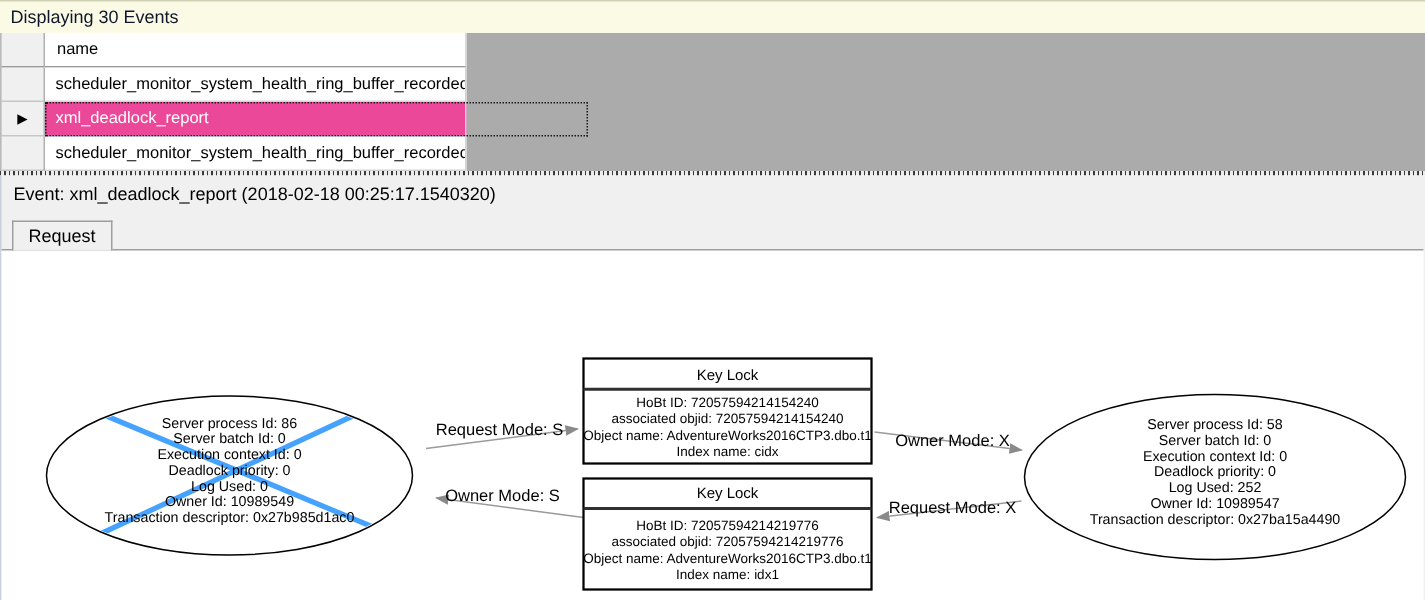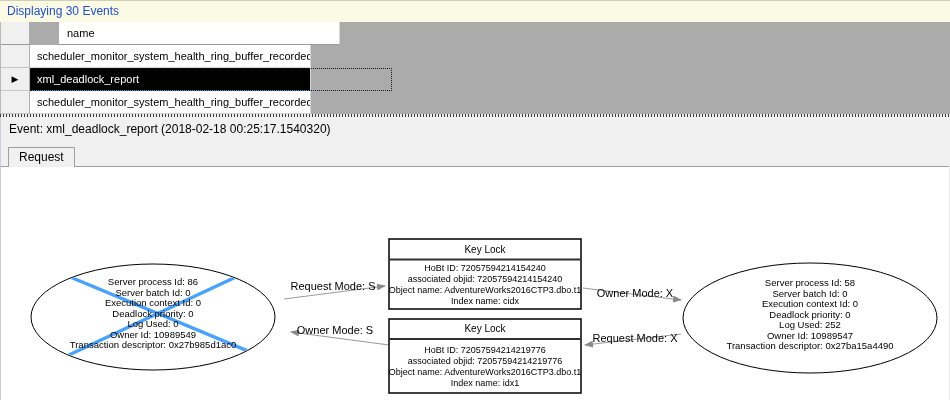--- a/index.html
+++ b/index.html
@@ -3,38 +3,38 @@
 <meta charset="utf-8">
 <style>
   * { box-sizing: border-box; margin: 0; padding: 0; }
   html, body { width: 950px; height: 400px; overflow: hidden; }
   body { font-family: "Liberation Sans", sans-serif; background: #fff; position: relative; }
 
   
   .yellow-bar {
     position: absolute; left: 0; top: 0; width: 950px; height: 34px;
     background: #FBFBE5; border-top: 1px solid #CFCFB4; border-bottom: 1px solid #E0DEB8;
-    font-size: 12px; line-height: 20px; padding-left: 7px; color: #1d4ed8;
+    font-size: 12px; line-height: 20px; padding-left: 7px; color: #0f172a;
   }
 
   
   .grid-area { position: absolute; left: 0; top: 22px; width: 950px; height: 92px; background: #ABABAB; border-left: 1px solid #B8B8B8; }
-  .g-header { display: flex; height: 23px; width: 470px; gap: 29px; }
+  .g-header { display: flex; height: 23px; width: 470px; }
   .sel-h { width: 29px; background: #F0F0F0; border-right: 1px solid #B0B0B0; border-bottom: 1px solid #9A9A9A; }
   .col-h { background: #FFFFFF; border-right: 1px solid #D8D8D8; border-bottom: 1px solid #9A9A9A;
            font-size: 11px; line-height: 22px; padding-left: 8px; color: #000; white-space: nowrap; overflow: hidden; }
   .col-name { width: 281px; }
   .col-ts { width: 160px; }
   .g-row { display: flex; height: 23px; width: 470px; }
   .sel-c { width: 29px; background: #F0F0F0; border-right: 1px solid #B0B0B0; border-bottom: 1px solid #C6C6C6;
            text-align: center; font-size: 9px; line-height: 23px; color: #000; }
   .cells-wrap { display: flex; width: 362px; justify-content: space-between; }
   .cell { background: #fff; border-right: 1px solid #D4D4D4; border-bottom: 1px solid #D4D4D4;
           font-size: 11px; line-height: 22px; padding-left: 7px; color: #000; white-space: nowrap; overflow: hidden; }
-  .g-row.selected .cell { background: #000000; color: #fff; border-bottom-color: #3399FF; }
+  .g-row.selected .cell { background: #ec4899; color: #fff; border-bottom-color: #3399FF; }
   .g-row.selected .cells-wrap { outline: 1px dotted #1a1a1a; outline-offset: -1px; }
 
   
   .splitter { position: absolute; left: 0; top: 114px; width: 950px; height: 3px;
     background: repeating-linear-gradient(90deg, #3a3a3a 0 1px, #ededed 1px 3px); cursor: row-resize; }
 
   
   .lower-panel { position: absolute; left: 0; top: 117px; width: 950px; height: 283px; background: #F0F0F0; border-left: 1px solid #C9CFDA; }
   .event-bar { height: 24px; font-size: 12px; line-height: 24px; padding-left: 8px; color: #000; }
 

